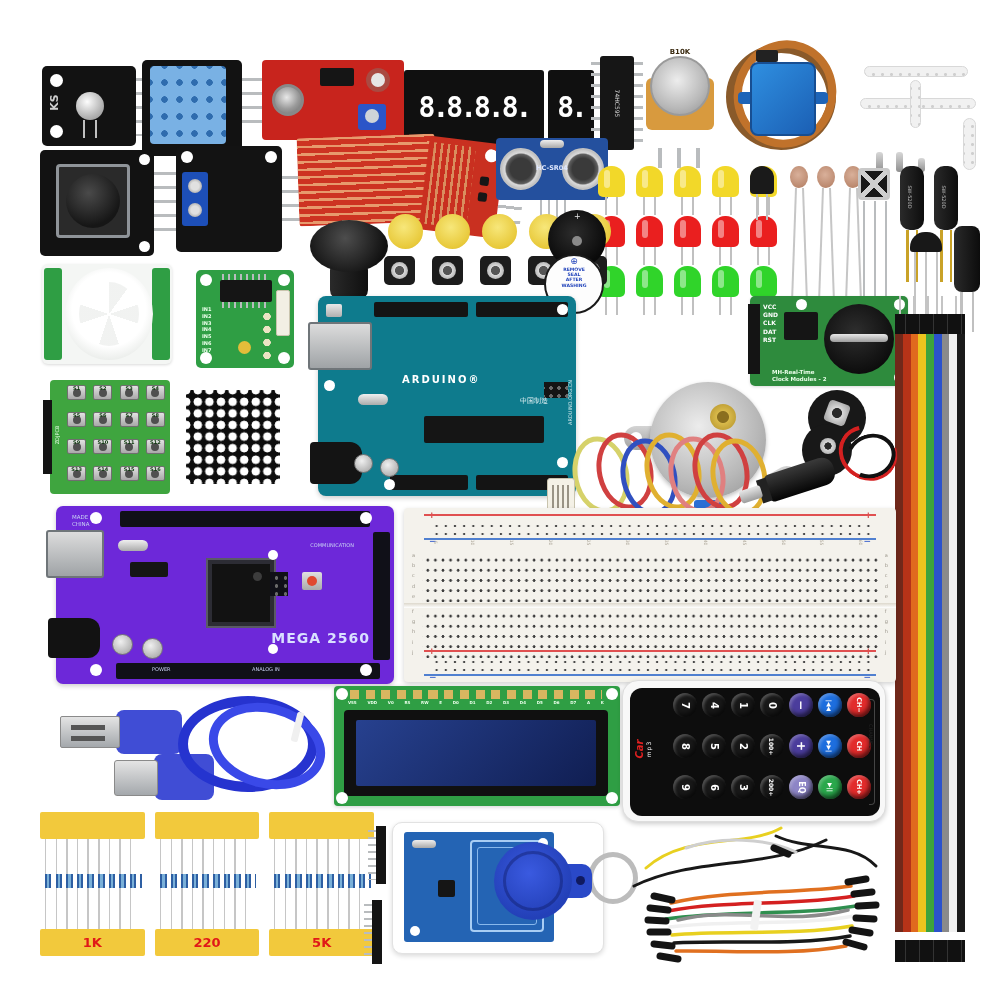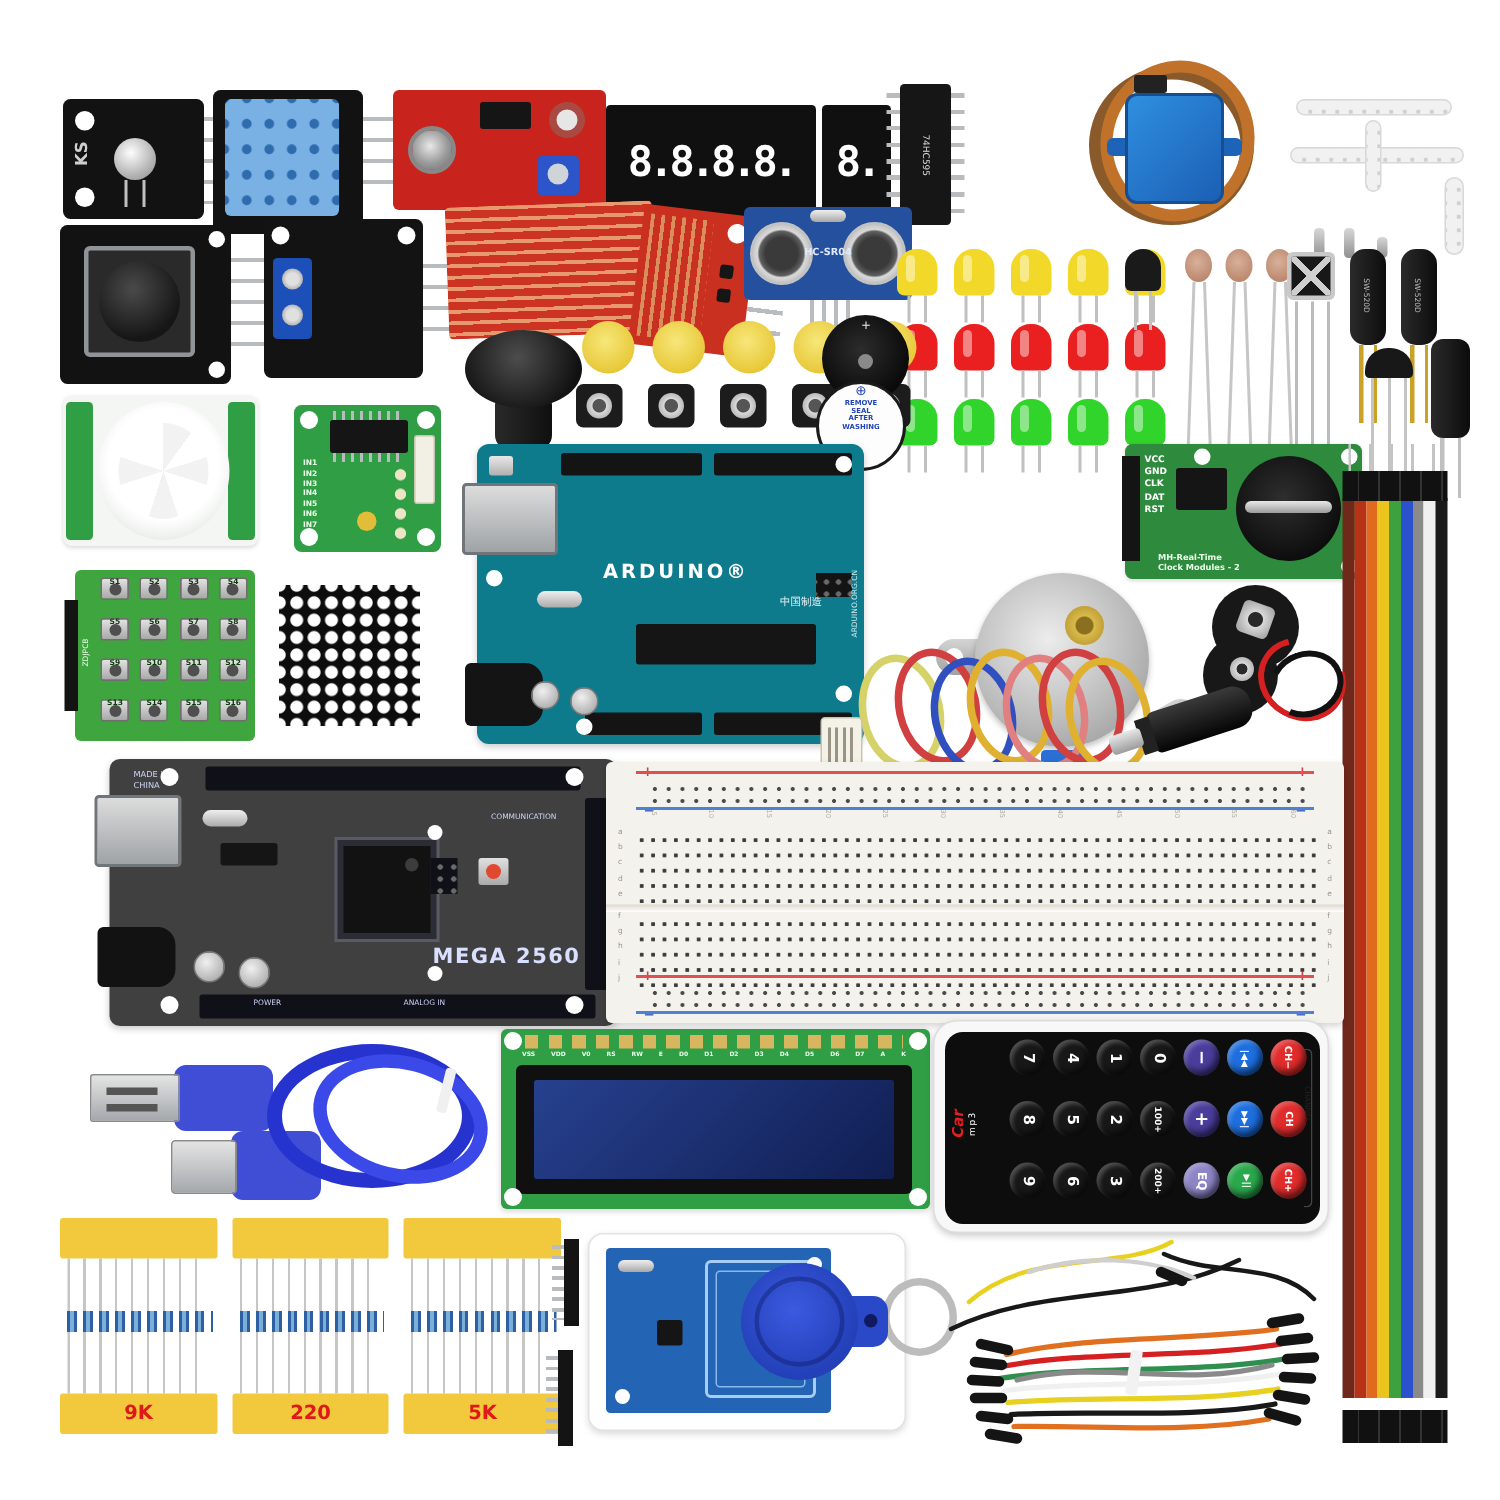--- a/index.html
+++ b/index.html
@@ -146,21 +146,21 @@
   #uno .rst{left:8px;top:8px;width:16px;height:13px;background:linear-gradient(#e8e8e8,#b0b0b0);border-radius:2px;}
   #uno .xtal{left:40px;top:98px;width:30px;height:11px;background:linear-gradient(#efefef,#ababab);border-radius:6px;}
   #uno .mcu{left:106px;top:120px;width:120px;height:27px;}
   #uno .icsp{right:8px;top:86px;width:24px;height:16px;background:#141414;background-image:radial-gradient(circle,#6a6a6a 1.6px,transparent 2px);background-size:8px 8px;background-position:3px 2px;}
   #uno .cp1{left:36px;top:158px;width:19px;height:19px;}
   #uno .cp2{left:62px;top:162px;width:19px;height:19px;}
   #uno .logo{left:84px;top:48px;width:120px;height:40px;display:flex;align-items:center;gap:6px;position:absolute;}
   #uno .ring{position:relative!important;width:17px;height:17px;border:3px solid #fff;border-radius:50%;}
   #uno .ring+.ring{margin-left:-7px;}
   #uno .unotxt{position:static;color:#fff;font-size:17px;font-weight:bold;letter-spacing:1px;}
-  #uno .brand{left:84px;top:78px;color:#fff;font-size:13px;letter-spacing:2px;font-weight:bold;}
+  #uno .brand{left:84px;top:78px;color:#fff;font-size:10px;letter-spacing:2px;font-weight:bold;}
   #uno .cn{right:28px;top:100px;color:#e8f4f6;font-size:7px;}
   #uno .edge{right:-24px;top:96px;color:#cfe8ec;font-size:5px;transform:rotate(-90deg);width:60px;}
   #uno .ho1{left:6px;top:84px;width:11px;height:11px;}
   #uno .ho2{right:8px;top:8px;width:11px;height:11px;}
   #uno .ho3{right:8px;bottom:28px;width:11px;height:11px;}
   #uno .ho4{left:66px;bottom:6px;width:11px;height:11px;}
 
   
   #rtc{left:750px;top:296px;width:158px;height:90px;background:#2e8b3d;border-radius:5px;box-shadow:0 1px 3px rgba(0,0,0,.15);}
   #rtc .coin{right:14px;top:8px;width:70px;height:70px;border-radius:50%;background:radial-gradient(circle at 45% 40%,#2e2e2e,#0c0c0c 75%);}
@@ -212,21 +212,21 @@
   #batt .t1{left:28px;top:12px;width:22px;height:22px;border-radius:4px;background:radial-gradient(circle,#2a2a2a 30%,#d9d9d9 34%,#9a9a9a);transform:rotate(20deg);}
   #batt .t2{left:22px;top:48px;width:16px;height:16px;border-radius:50%;background:radial-gradient(circle,#2a2a2a 30%,#d9d9d9 34%,#9a9a9a);}
   #batt .wr{left:40px;top:36px;width:60px;height:54px;border-radius:50%;border:4.5px solid #d42020;border-top-color:transparent;transform:rotate(30deg);}
   #batt .wb{left:48px;top:44px;width:50px;height:44px;border-radius:50%;border:4px solid #111;border-left-color:transparent;transform:rotate(-20deg);}
   #djack{left:738px;top:452px;width:105px;height:60px;transform:rotate(-18deg);}
   #djack .body{left:28px;top:16px;width:70px;height:28px;background:linear-gradient(#3a3a3a,#050505);border-radius:5px 12px 12px 5px;}
   #djack .collar{left:20px;top:18px;width:10px;height:24px;background:#222;}
   #djack .tip{left:0;top:23px;width:22px;height:13px;background:linear-gradient(#e8e8e8,#9c9c9c);border-radius:3px;}
 
   
-  #mega{left:73px;top:506px;width:338px;height:178px;background:#404040;border-radius:7px;box-shadow:0 2px 5px rgba(0,0,0,.2);}
+  #mega{left:56px;top:506px;width:338px;height:178px;background:#6d28d9;border-radius:7px;box-shadow:0 2px 5px rgba(0,0,0,.2);}
   #mega .h1{left:64px;top:5px;width:250px;height:16px;background:#101018;border-radius:2px;}
   #mega .h2{left:60px;top:157px;width:264px;height:16px;background:#101018;border-radius:2px;}
   #mega .h3{right:4px;top:26px;width:17px;height:128px;background:#101018;border-radius:2px;}
   #mega .usb{left:-10px;top:24px;width:58px;height:48px;background:linear-gradient(#dcdcdc,#9fa3a6);border:2px solid #6f7579;border-radius:3px;}
   #mega .jack{left:-8px;top:112px;width:52px;height:40px;background:#121212;border-radius:4px 12px 12px 4px;}
   #mega .qfp{left:152px;top:54px;width:66px;height:66px;background:#121212;border:4px solid #2c2c34;outline:2px solid #5a5a66;}
   #mega .qfp::after{content:"";position:absolute;right:8px;top:8px;width:9px;height:9px;border-radius:50%;background:#3c3c3c;}
   #mega .ch{left:74px;top:56px;width:38px;height:15px;}
   #mega .xtal{left:62px;top:34px;width:30px;height:11px;background:linear-gradient(#efefef,#ababab);border-radius:6px;}
   #mega .rstp{left:246px;top:66px;width:20px;height:18px;background:linear-gradient(#e0e0e0,#aaa);border-radius:2px;}
@@ -353,20 +353,26 @@
   <div id="seg1">
     <span class="segtxt">8.</span>
   </div>
 
   <div id="ic74">
     <div class="l"></div>
     <div class="r"></div>
     <span>74HC595</span>
   </div>
 
+  <div id="pot">
+    <div class="body"></div>
+    <div class="legs"></div>
+    <div class="knob"></div>
+    <span class="lbl txt">B10K</span>
+  </div>
 
   <div id="servo">
     <div class="c1"></div>
     <div class="c2"></div>
     <div class="tab"></div>
     <div class="body"></div>
     <div class="plug"></div>
   </div>
 
   <div id="horns">
@@ -964,21 +970,21 @@
     <span class="chan">CHANNEL</span>
   </div>
 
   <div id="resistors">
 
       <div class="bundle">
         <div class="tt"></div>
         <div class="leads"></div>
         <div class="bodies"></div>
         <div class="tb">
-          <span>9K</span>
+          <span>1K</span>
         </div>
       </div>
 
       <div class="bundle">
         <div class="tt"></div>
         <div class="leads"></div>
         <div class="bodies"></div>
         <div class="tb">
           <span>220</span>
         </div>

